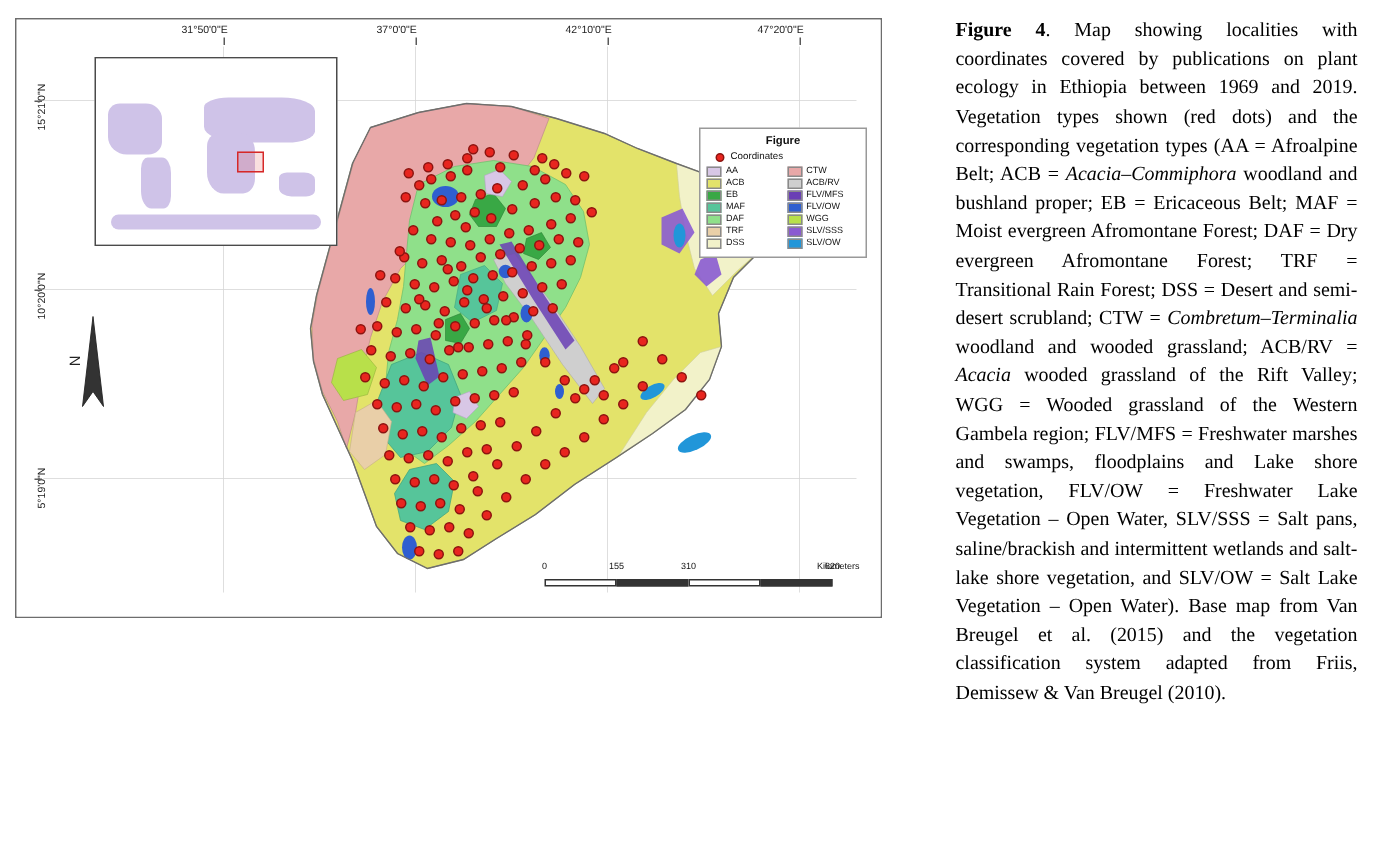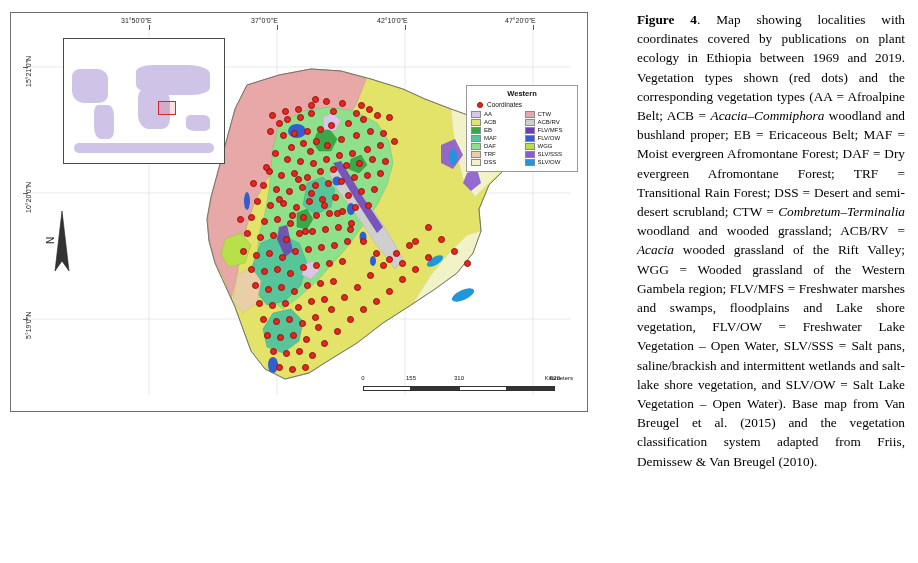--- a/index.html
+++ b/index.html
@@ -517,21 +517,21 @@
       </div>
 
       <div id="north-arrow">
         <svg width="26" height="70" viewBox="0 0 26 70" xmlns="http://www.w3.org/2000/svg">
           <polygon points="13,2 20,62 13,52 6,62" fill="#333333" stroke="#222" stroke-width="0.6"></polygon>
         </svg>
         <span class="na-label">N</span>
       </div>
 
       <div id="legend">
-        <div id="legend-title">Western</div>
+        <div id="legend-title">Figure</div>
         <div id="legend-coord">
           <span class="lc-dot"></span>
           <span class="lc-label">Coordinates</span>
         </div>
         <div class="legend-cols">
           <div class="legend-col" id="legend-col-left">
               <div class="legend-row">
                 <span class="legend-swatch" style="background: rgb(216, 199, 230);"></span>
                 <span class="legend-label">AA</span>
               </div>

